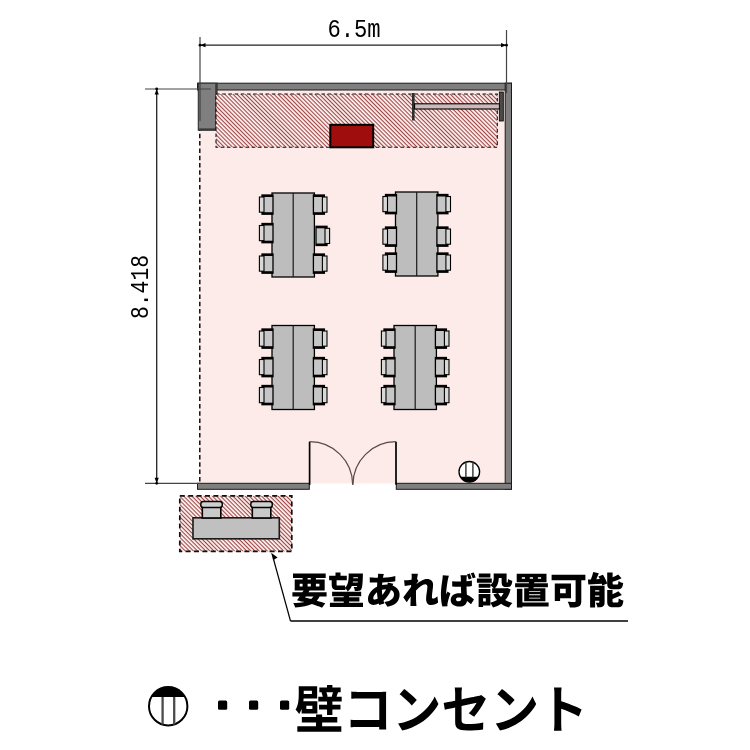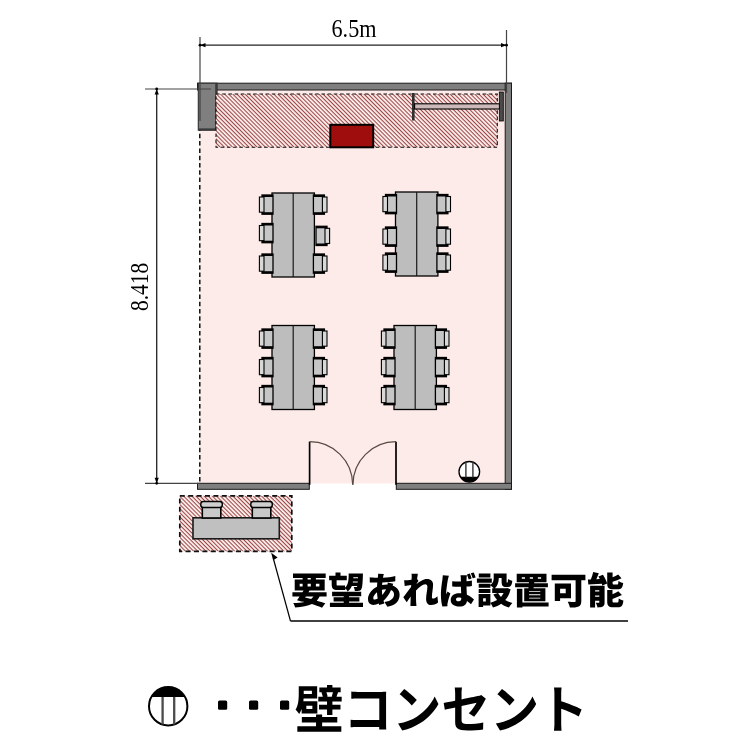--- a/index.html
+++ b/index.html
@@ -1,16 +1,16 @@
 <!DOCTYPE html>
 <html><head>
 <meta charset="utf-8">
 <style>
   html,body { margin:0; padding:0; background:#ffffff; }
-  .wrap { width:750px; height:750px; position:relative; font-family:Liberation Serif, serif; }
+  .wrap { width:750px; height:750px; position:relative; font-family:Liberation Mono, monospace; }
 </style>
 </head>
 <body>
 <div class="wrap">
 <svg width="750" height="750" viewBox="0 0 750 750">
 <defs>
 <pattern id="hatch" width="2.9" height="2.9" patternUnits="userSpaceOnUse" patternTransform="rotate(45)">
   <rect width="2.9" height="2.9" fill="#fdf0ee"></rect>
   <rect width="2.9" height="1.05" fill="#9c4545"></rect>
 </pattern>

